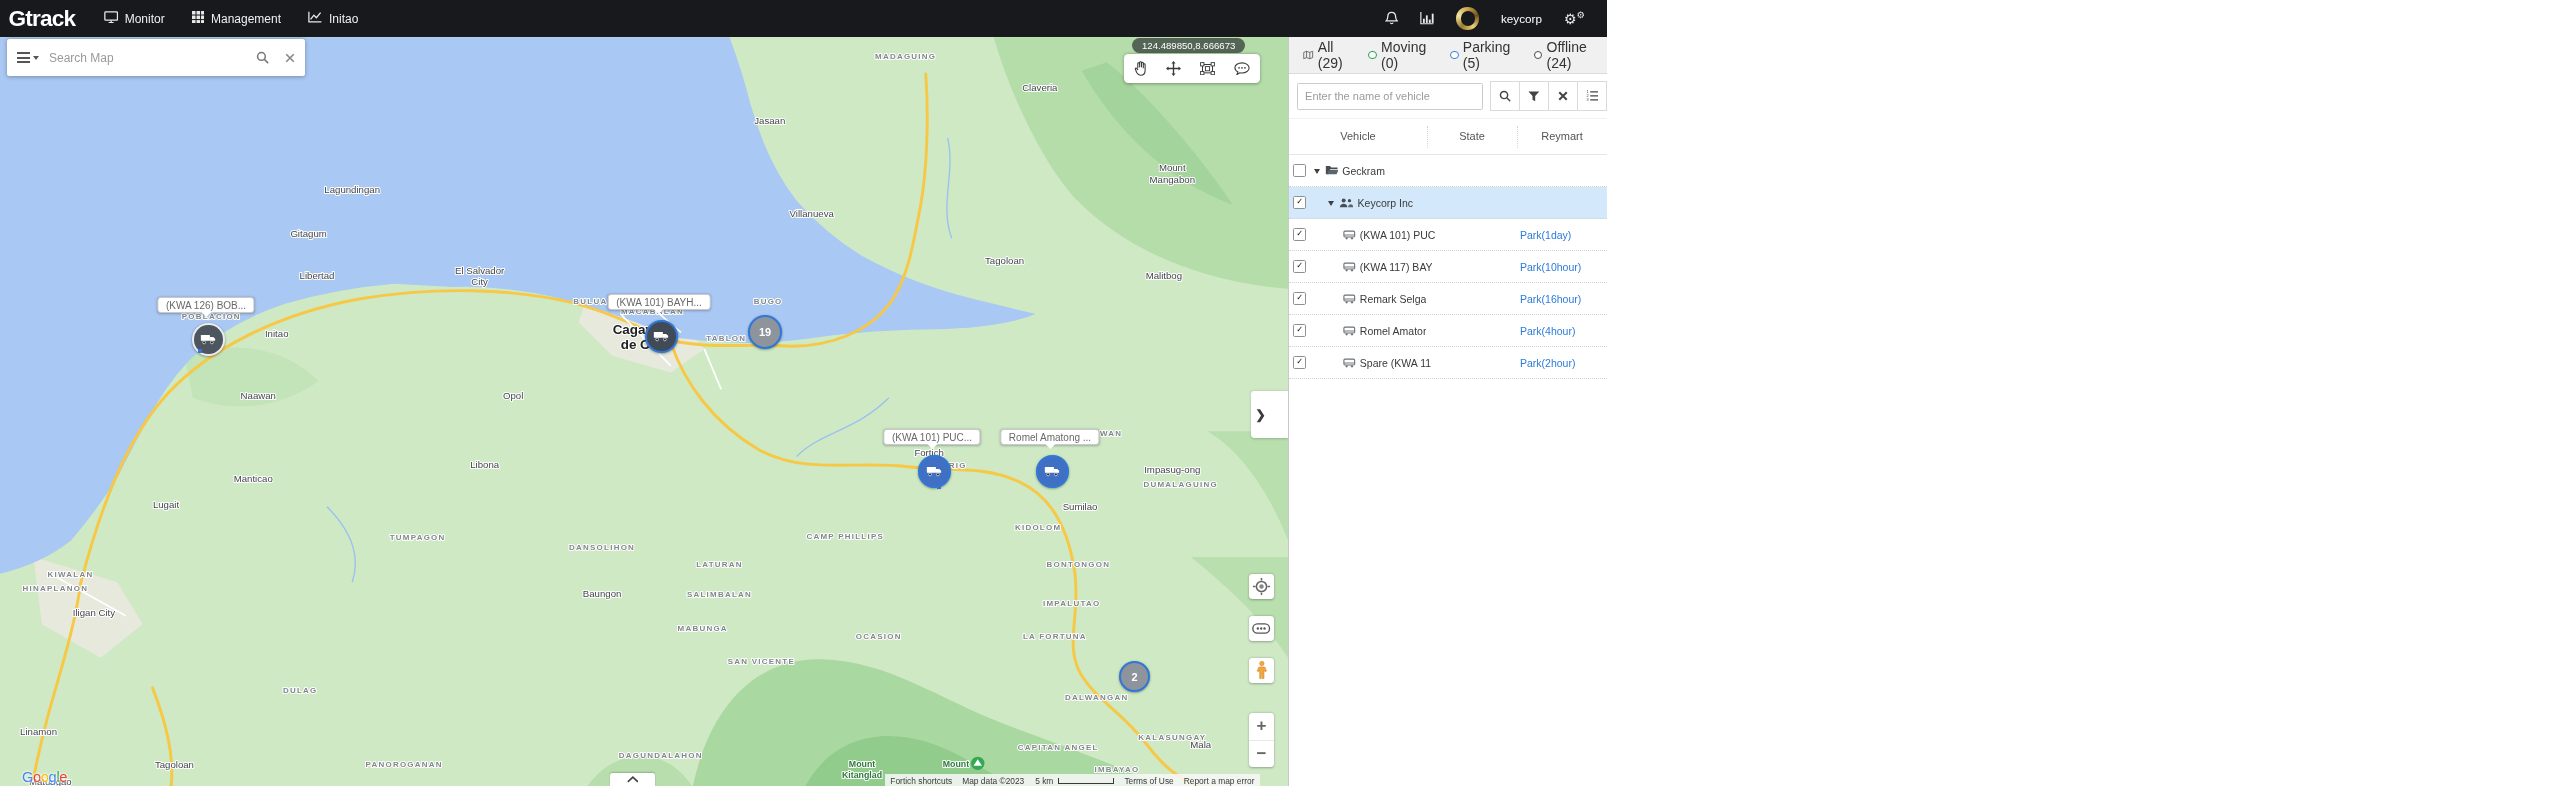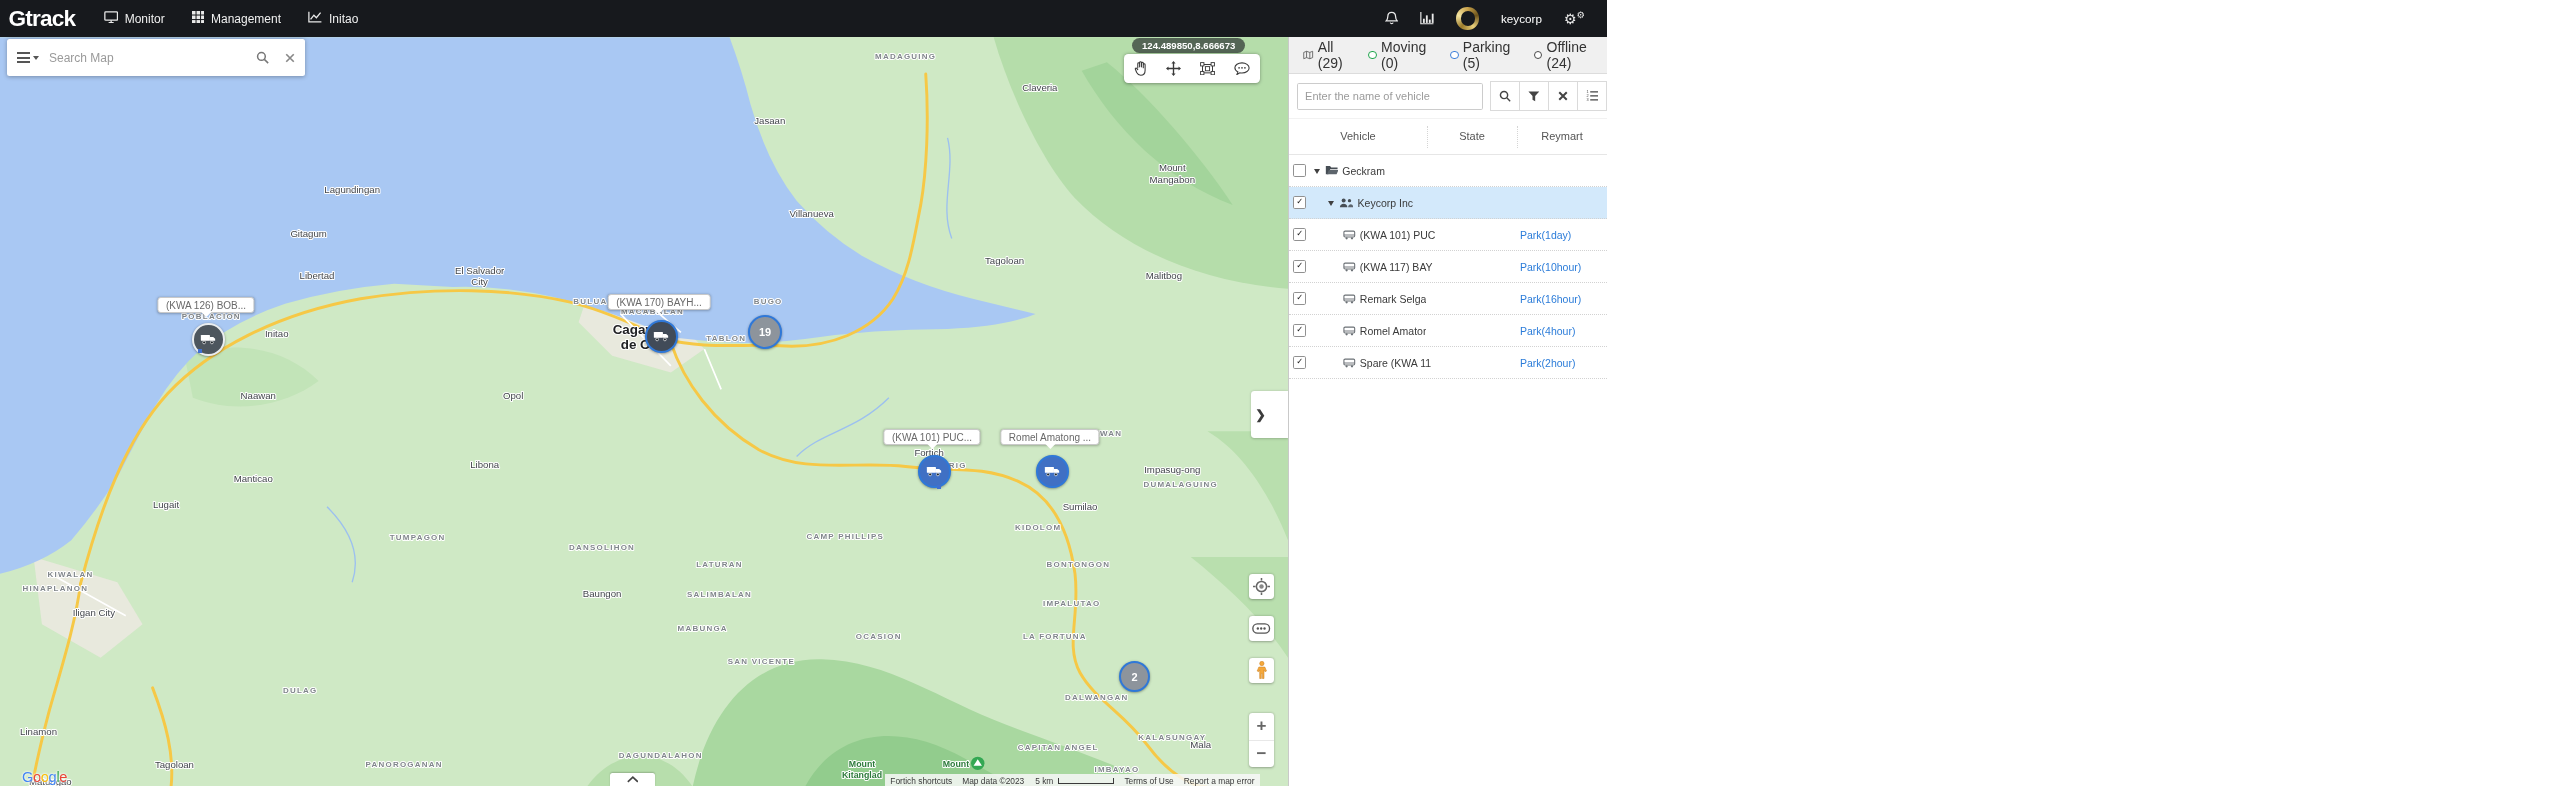--- a/index.html
+++ b/index.html
@@ -31,21 +31,21 @@
            box-shadow:0 0.8px 4.2px rgba(0,0,0,.3);display:flex;align-items:center;padding:0 10px;gap:8.4px}
   .burger{display:flex;align-items:center;gap:2.5px;color:#555;cursor:pointer}
   .blines{display:flex;flex-direction:column;gap:2.5px}
   .blines i{display:block;width:13.4px;height:2px;background:#555}
   .bcaret{width:0;height:0;border:3.4px solid transparent;border-top:4.2px solid #555;margin-top:3.4px}
   .msearch input{flex:1;border:none;outline:none;font-size:12px;color:#333;font-family:inherit}
   .msearch input::placeholder{color:#9a9a9a}
   .micon{color:#777;display:flex;cursor:pointer}
 
   .coordpill{position:absolute;left:1132px;top:0.8px;background:rgba(62,74,66,.82);color:#fff;
-             font-size:9.6px;font-weight:bold;padding:2.1px 10px;border-radius:8.4px;white-space:nowrap}
+             font-size:9.6px;font-weight:normal;padding:2.1px 10px;border-radius:8.4px;white-space:nowrap}
   .mtoolbar{position:absolute;left:1124px;top:17px;width:136px;height:28.5px;background:#fff;border-radius:4.2px;
             box-shadow:0 0.8px 3.4px rgba(0,0,0,.35);display:flex;align-items:center;justify-content:space-around}
   .mtool{display:flex;cursor:pointer}
 
   .ctrlbtn{position:absolute;left:1249px;width:25px;height:25px;background:#fff;border-radius:3.4px;
            box-shadow:0 0.8px 2.5px rgba(0,0,0,.3);display:flex;align-items:center;justify-content:center;cursor:pointer}
   .zoombox{position:absolute;left:1249px;top:676px;width:25px;height:54px;background:#fff;border-radius:3.4px;
            box-shadow:0 0.8px 2.5px rgba(0,0,0,.3);display:flex;flex-direction:column}
   .zbtn{flex:1;display:flex;align-items:center;justify-content:center;font-size:17px;color:#666;font-weight:bold;cursor:pointer}
   .zbtn + .zbtn{border-top:0.8px solid #e8e8e8}
@@ -410,21 +410,21 @@
         <div class="vmarker" style="left: 645px; top: 283px; background: rgb(65, 75, 88); border: 2.5px solid rgb(47, 120, 216);">
           <svg width="16" height="11.7" viewBox="0 0 24 18">
             <g fill="#fff">
               <rect x="1" y="3" width="14" height="9" rx="1"></rect>
               <path d="M15 6h5l3 3v3h-8z"></path>
             </g>
             <circle cx="6" cy="14.5" r="2.2" fill="#20262c" stroke="#fff" stroke-width="1"></circle>
             <circle cx="18" cy="14.5" r="2.2" fill="#20262c" stroke="#fff" stroke-width="1"></circle>
           </svg>
         </div>
-        <div class="vbubble" style="left: 659px; top: 257px;">(KWA 170) BAYH...</div>
+        <div class="vbubble" style="left: 659px; top: 257px;">(KWA 101) BAYH...</div>
         <div class="vmarker" style="left: 918px; top: 418px; background: rgb(64, 112, 196); border: 2.5px solid rgb(47, 120, 216);">
           <svg width="16" height="11.7" viewBox="0 0 24 18">
             <g fill="#fff">
               <rect x="1" y="3" width="14" height="9" rx="1"></rect>
               <path d="M15 6h5l3 3v3h-8z"></path>
             </g>
             <circle cx="6" cy="14.5" r="2.2" fill="#20262c" stroke="#fff" stroke-width="1"></circle>
             <circle cx="18" cy="14.5" r="2.2" fill="#20262c" stroke="#fff" stroke-width="1"></circle>
           </svg>
         </div>

